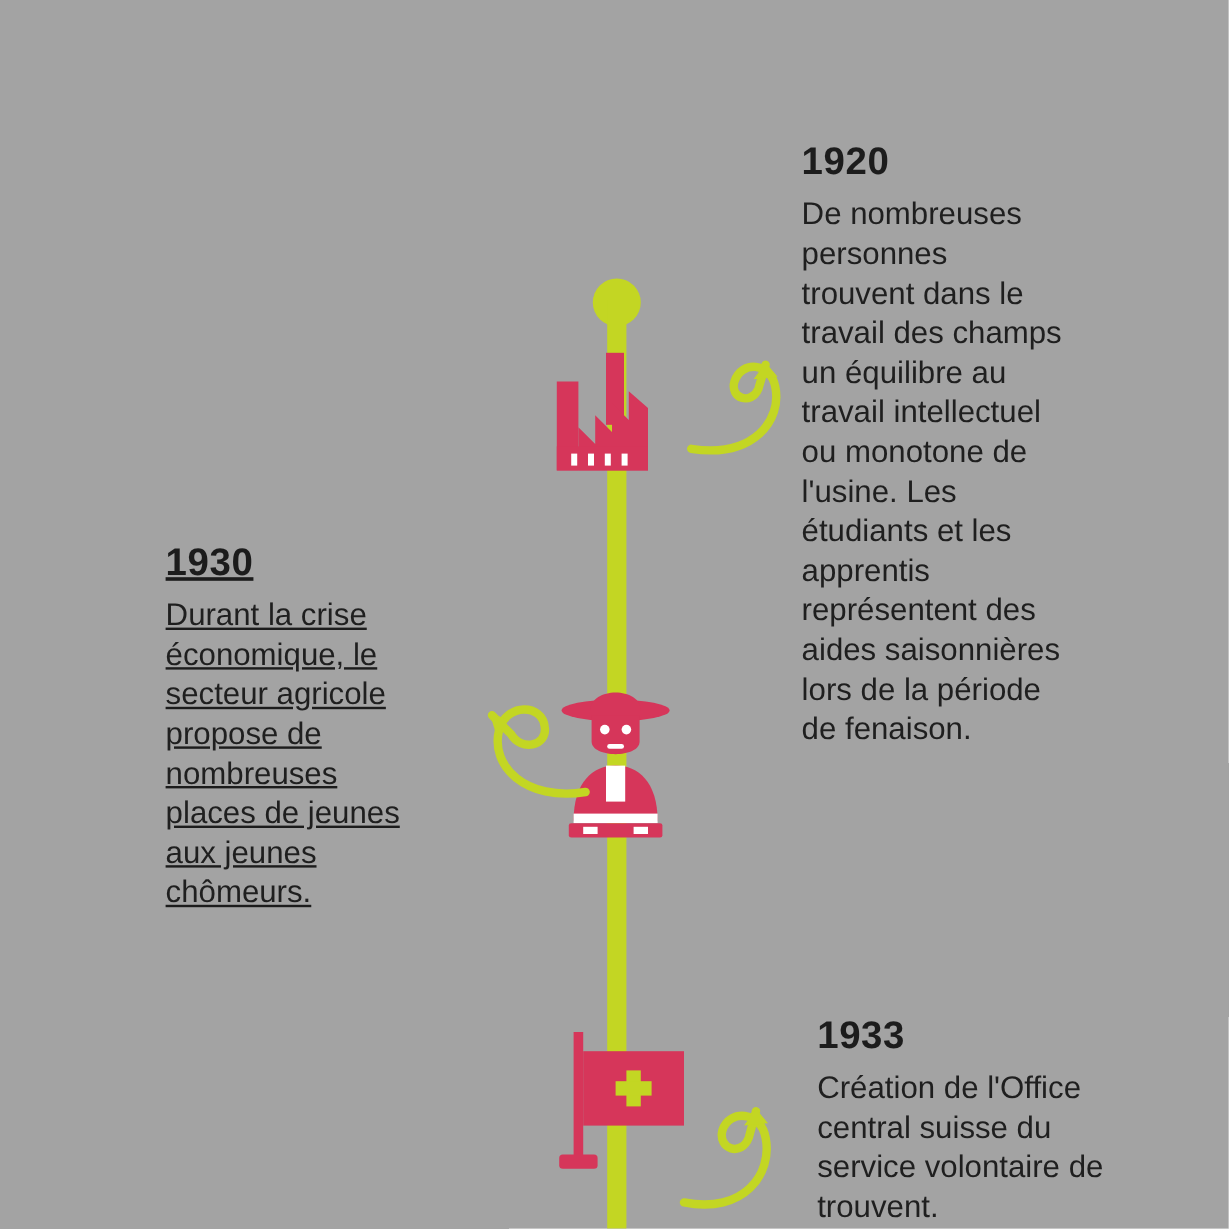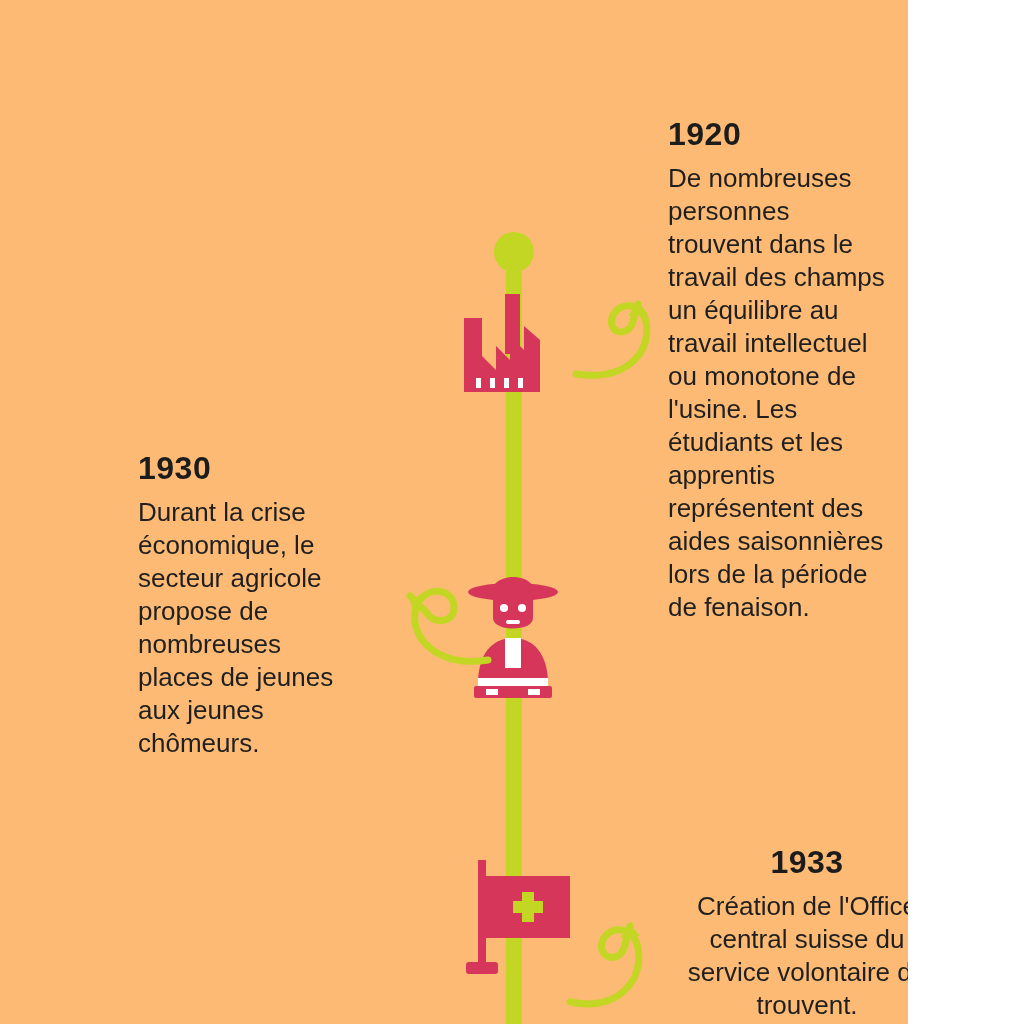--- a/index.html
+++ b/index.html
@@ -6,24 +6,24 @@
     margin: 0;
     padding: 0;
     background: #ffffff;
   }
   body {
     font-family: "Liberation Sans", sans-serif;
     color: #1c1c1c;
   }
   #stage {
     position: relative;
-    width: 908px;
+    width: 1024px;
     height: 1024px;
     overflow: hidden;
-    background: #fdba74;
+    background: #a3a3a3;
   }
 
   
   .timeline-spine {
     position: absolute;
     left: 506px;
     top: 250px;
     width: 16px;
     height: 774px;
     background: #c3d623;
@@ -62,27 +62,27 @@
     left: 668px;
     top: 118px;
     width: 222px;
   }
   
   #ms-1930 {
     left: 138px;
     top: 452px;
     width: 216px;
     text-align: left;
+    text-decoration: underline;
   }
   
   #ms-1933 {
     left: 681px;
     top: 846px;
     width: 252px;
-    text-align: center;
   }
 
   
   .icon-wrap {
     position: absolute;
   }
   #icon-factory { left: 452px; top: 280px; }
   #icon-farmer  { left: 448px; top: 552px; }
   #icon-flag    { left: 452px; top: 852px; }
 

